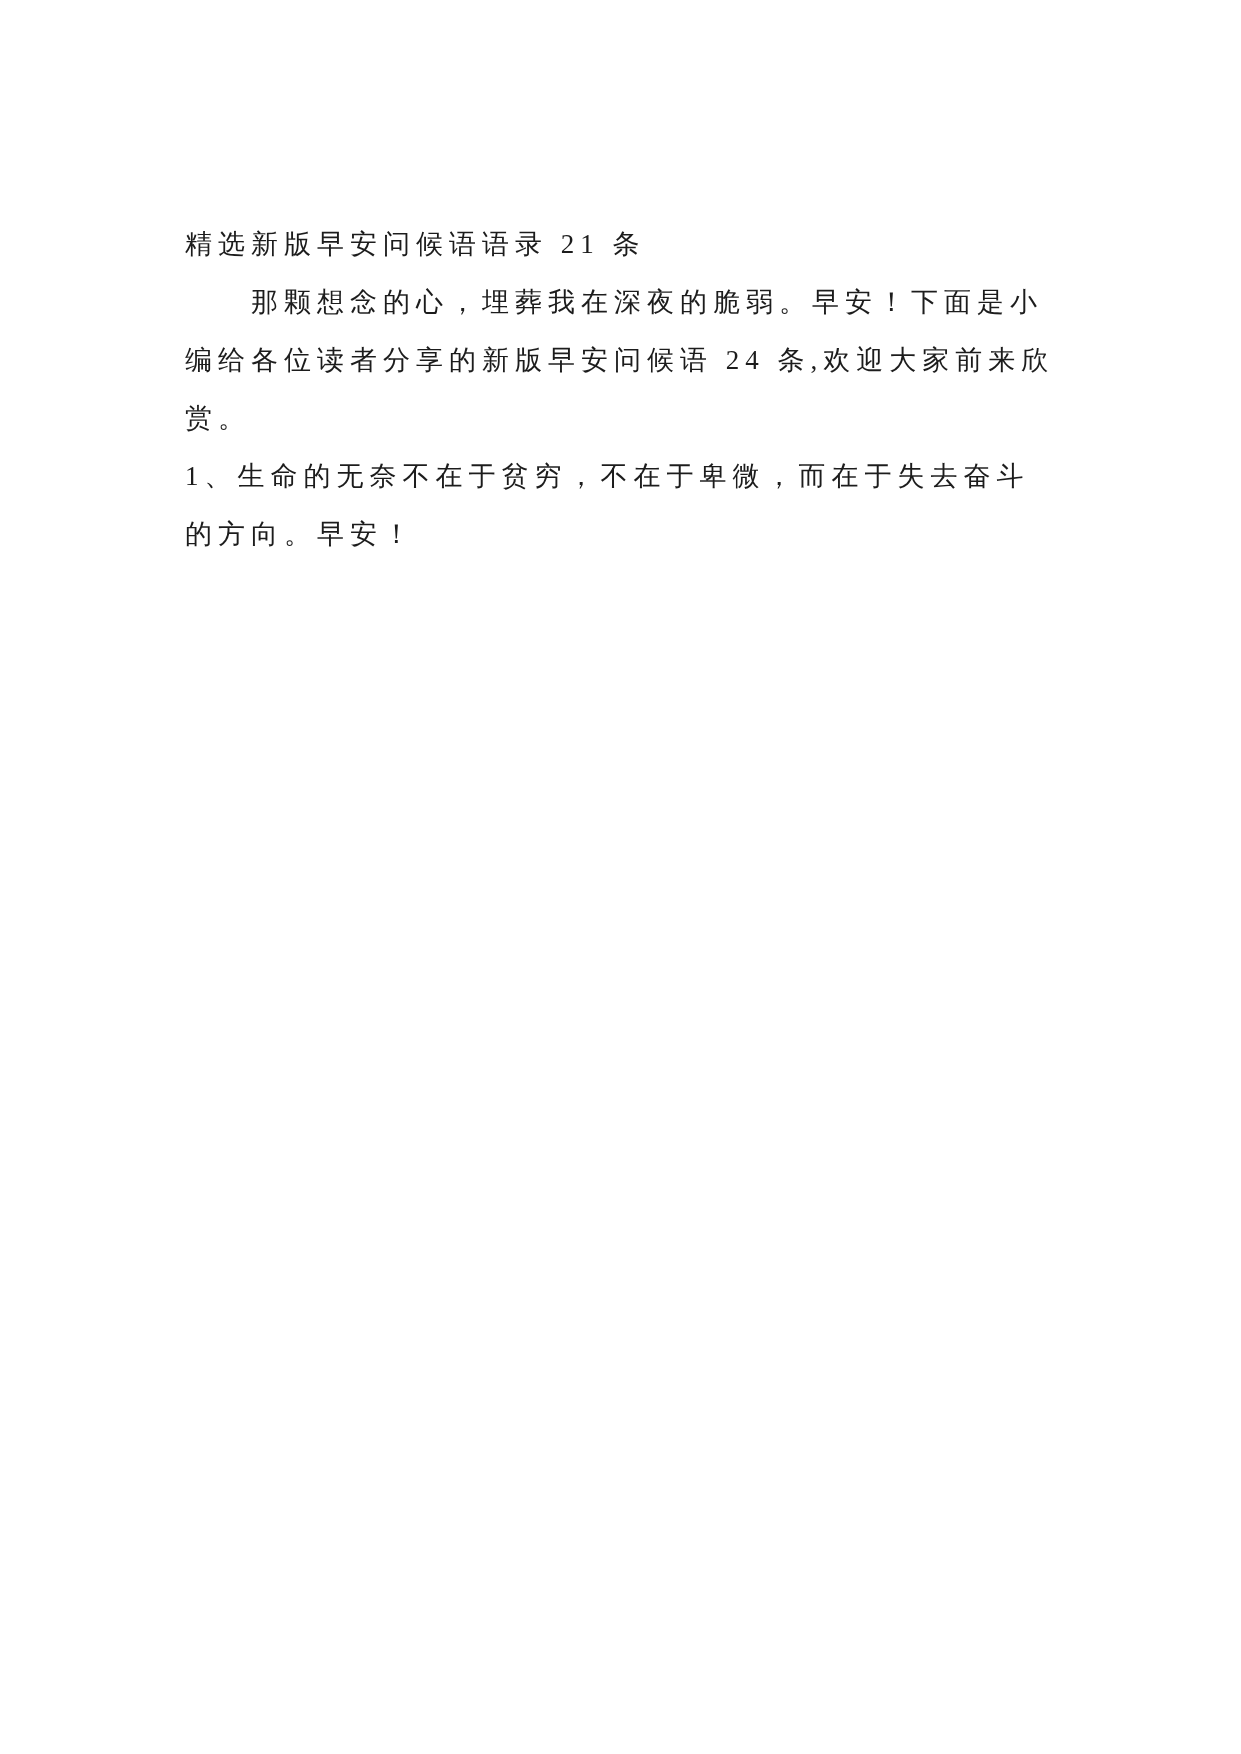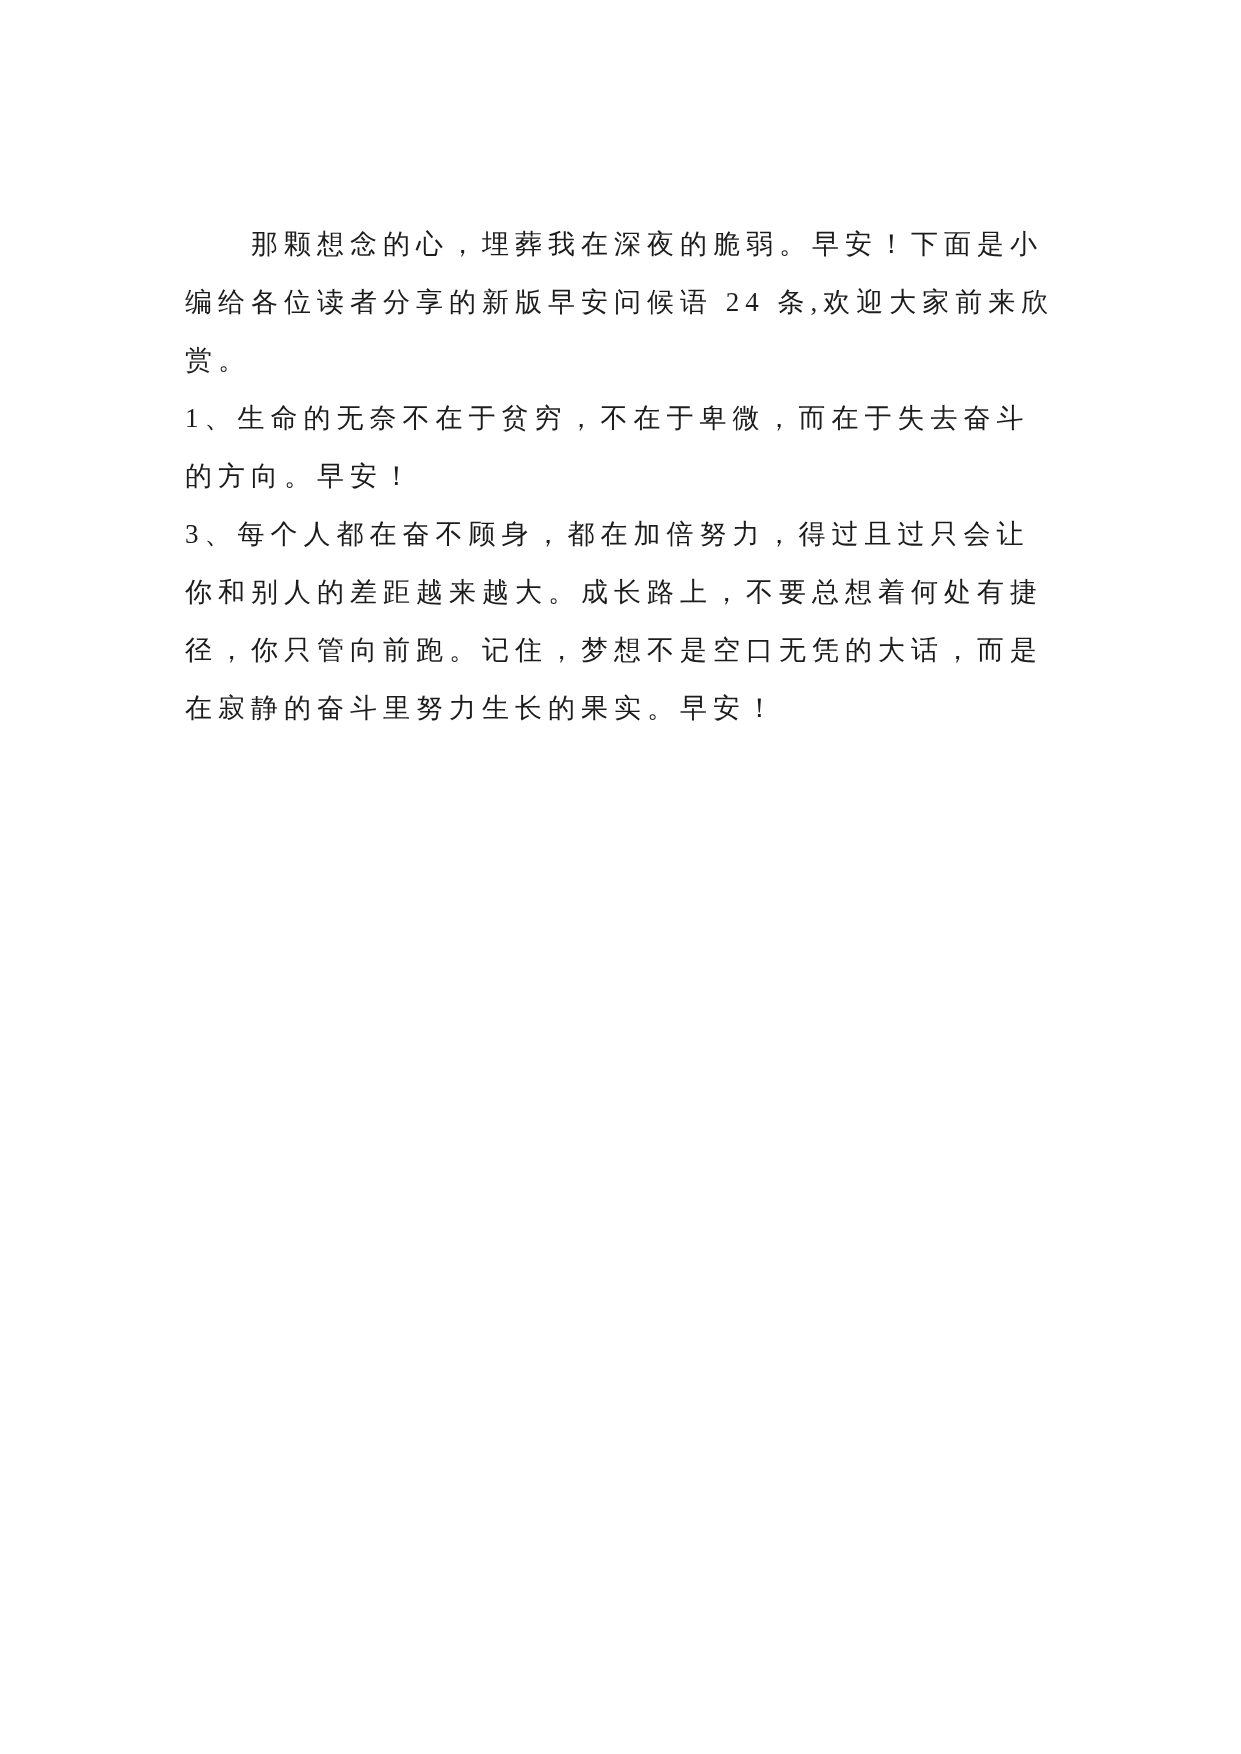--- a/index.html
+++ b/index.html
@@ -46,29 +46,26 @@
   .para.first-indent {
     text-indent: 66px;
   }
 </style>
 </head>
 <body>
 
 <div class="page">
 
   <div class="doc-body">
+    <p class="para">精选新版早安问候语语录 21 条</p>
 
     <p class="para first-indent">那颗想念的心，埋葬我在深夜的脆弱。早安！下面是小
 编给各位读者分享的新版早安问候语 24 条,欢迎大家前来欣
 赏。</p>
 
     <p class="para">1、生命的无奈不在于贫穷，不在于卑微，而在于失去奋斗
 的方向。早安！</p>
 
 
-    <p class="para">3、每个人都在奋不顾身，都在加倍努力，得过且过只会让
-你和别人的差距越来越大。成长路上，不要总想着何处有捷
-径，你只管向前跑。记住，梦想不是空口无凭的大话，而是
-在寂静的奋斗里努力生长的果实。早安！</p>
 
 
   </div>
 </div>
 
 </body></html>

